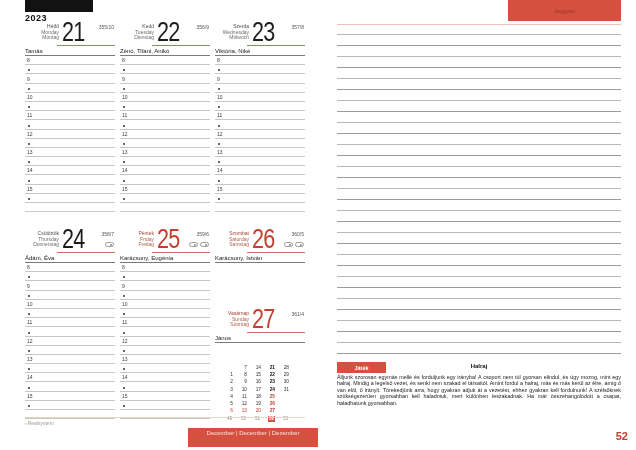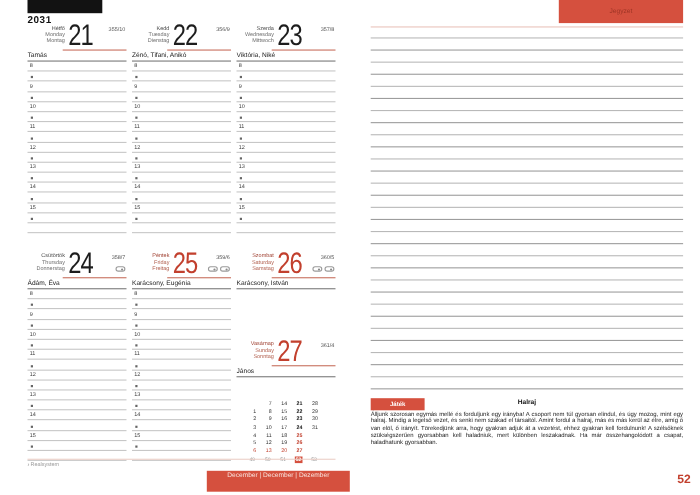--- a/index.html
+++ b/index.html
@@ -70,21 +70,21 @@
     font-size:6px; font-weight:bold; color:#111; }
   .gamebody { position:absolute; left:337px; top:374px; width:284px; font-size:5.4px;
     line-height:6.4px; color:#222; text-align:justify; }
 </style>
 </head>
 <body>
 
 <div id="page">
 
   <div class="yearbox"></div>
-  <div class="year">2031</div>
+  <div class="year">2023</div>
 
   <div class="daycol" style="left:25px;top:18px">
     <div class="dayhead">
       <div class="dnames">
         <div>Hétfő</div>
         <div>Monday</div>
         <div>Montag</div>
       </div>
       <div class="dnum">21</div>
       <div class="doy">355/10</div>

